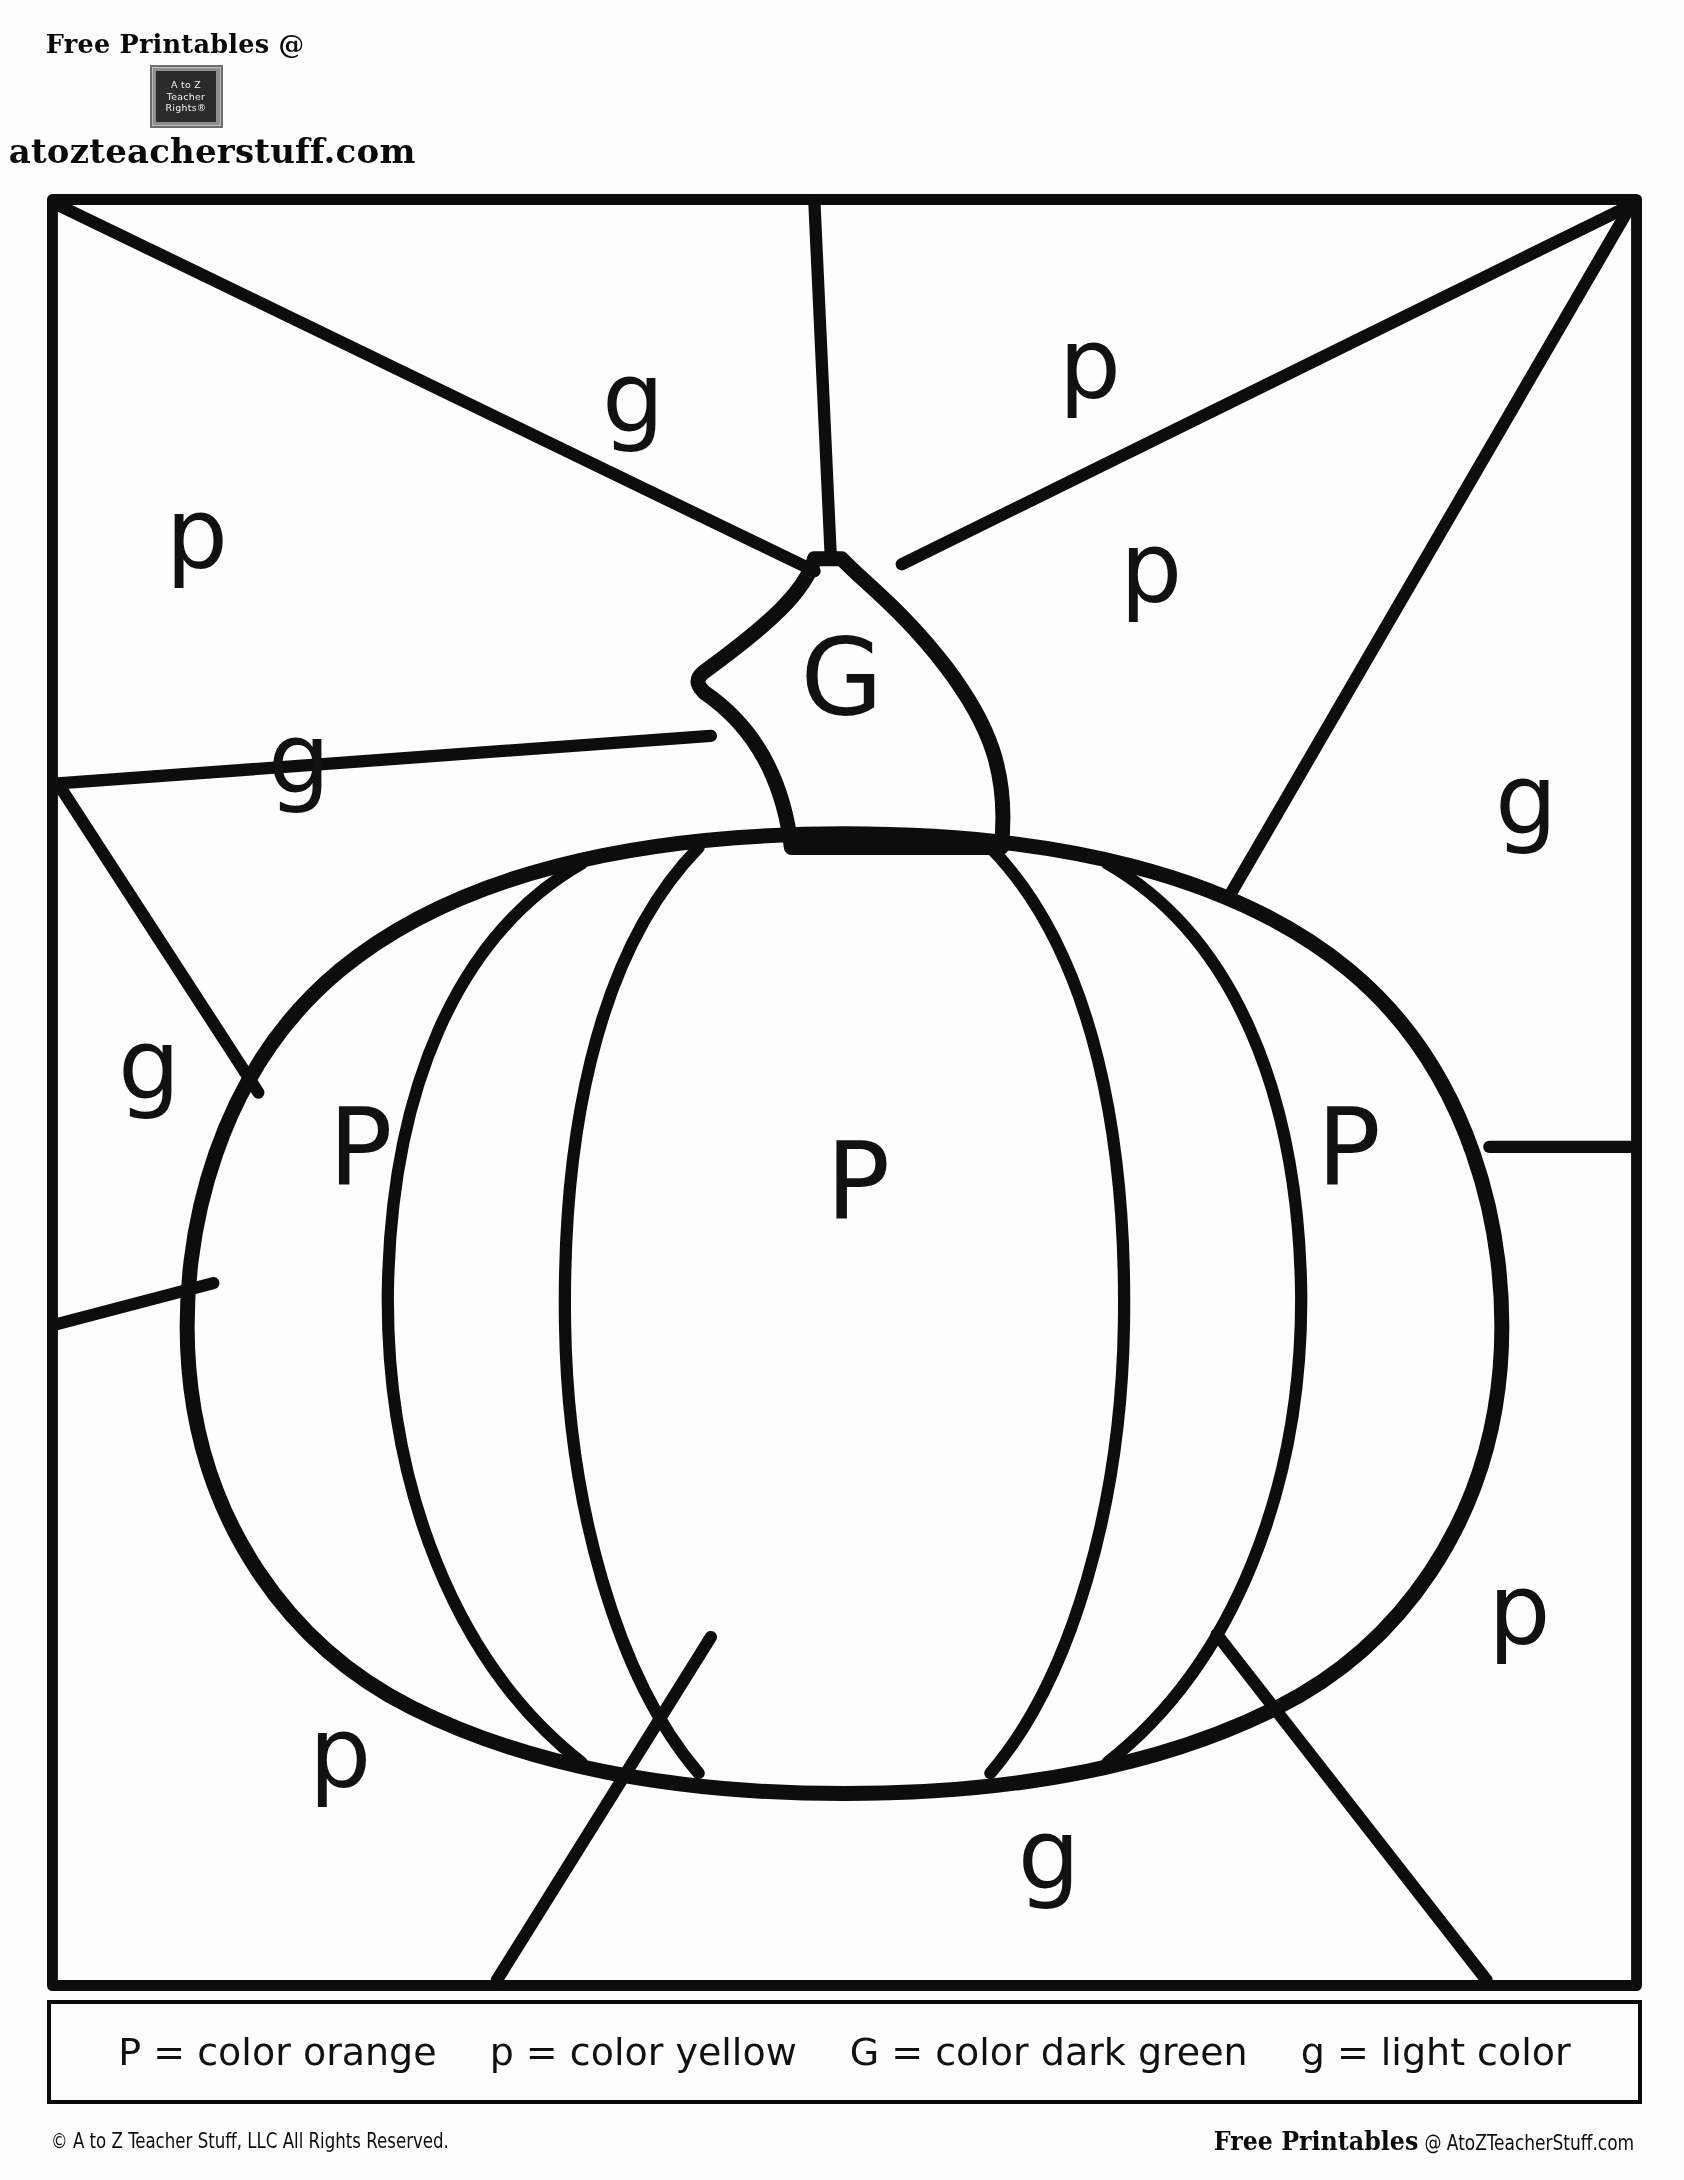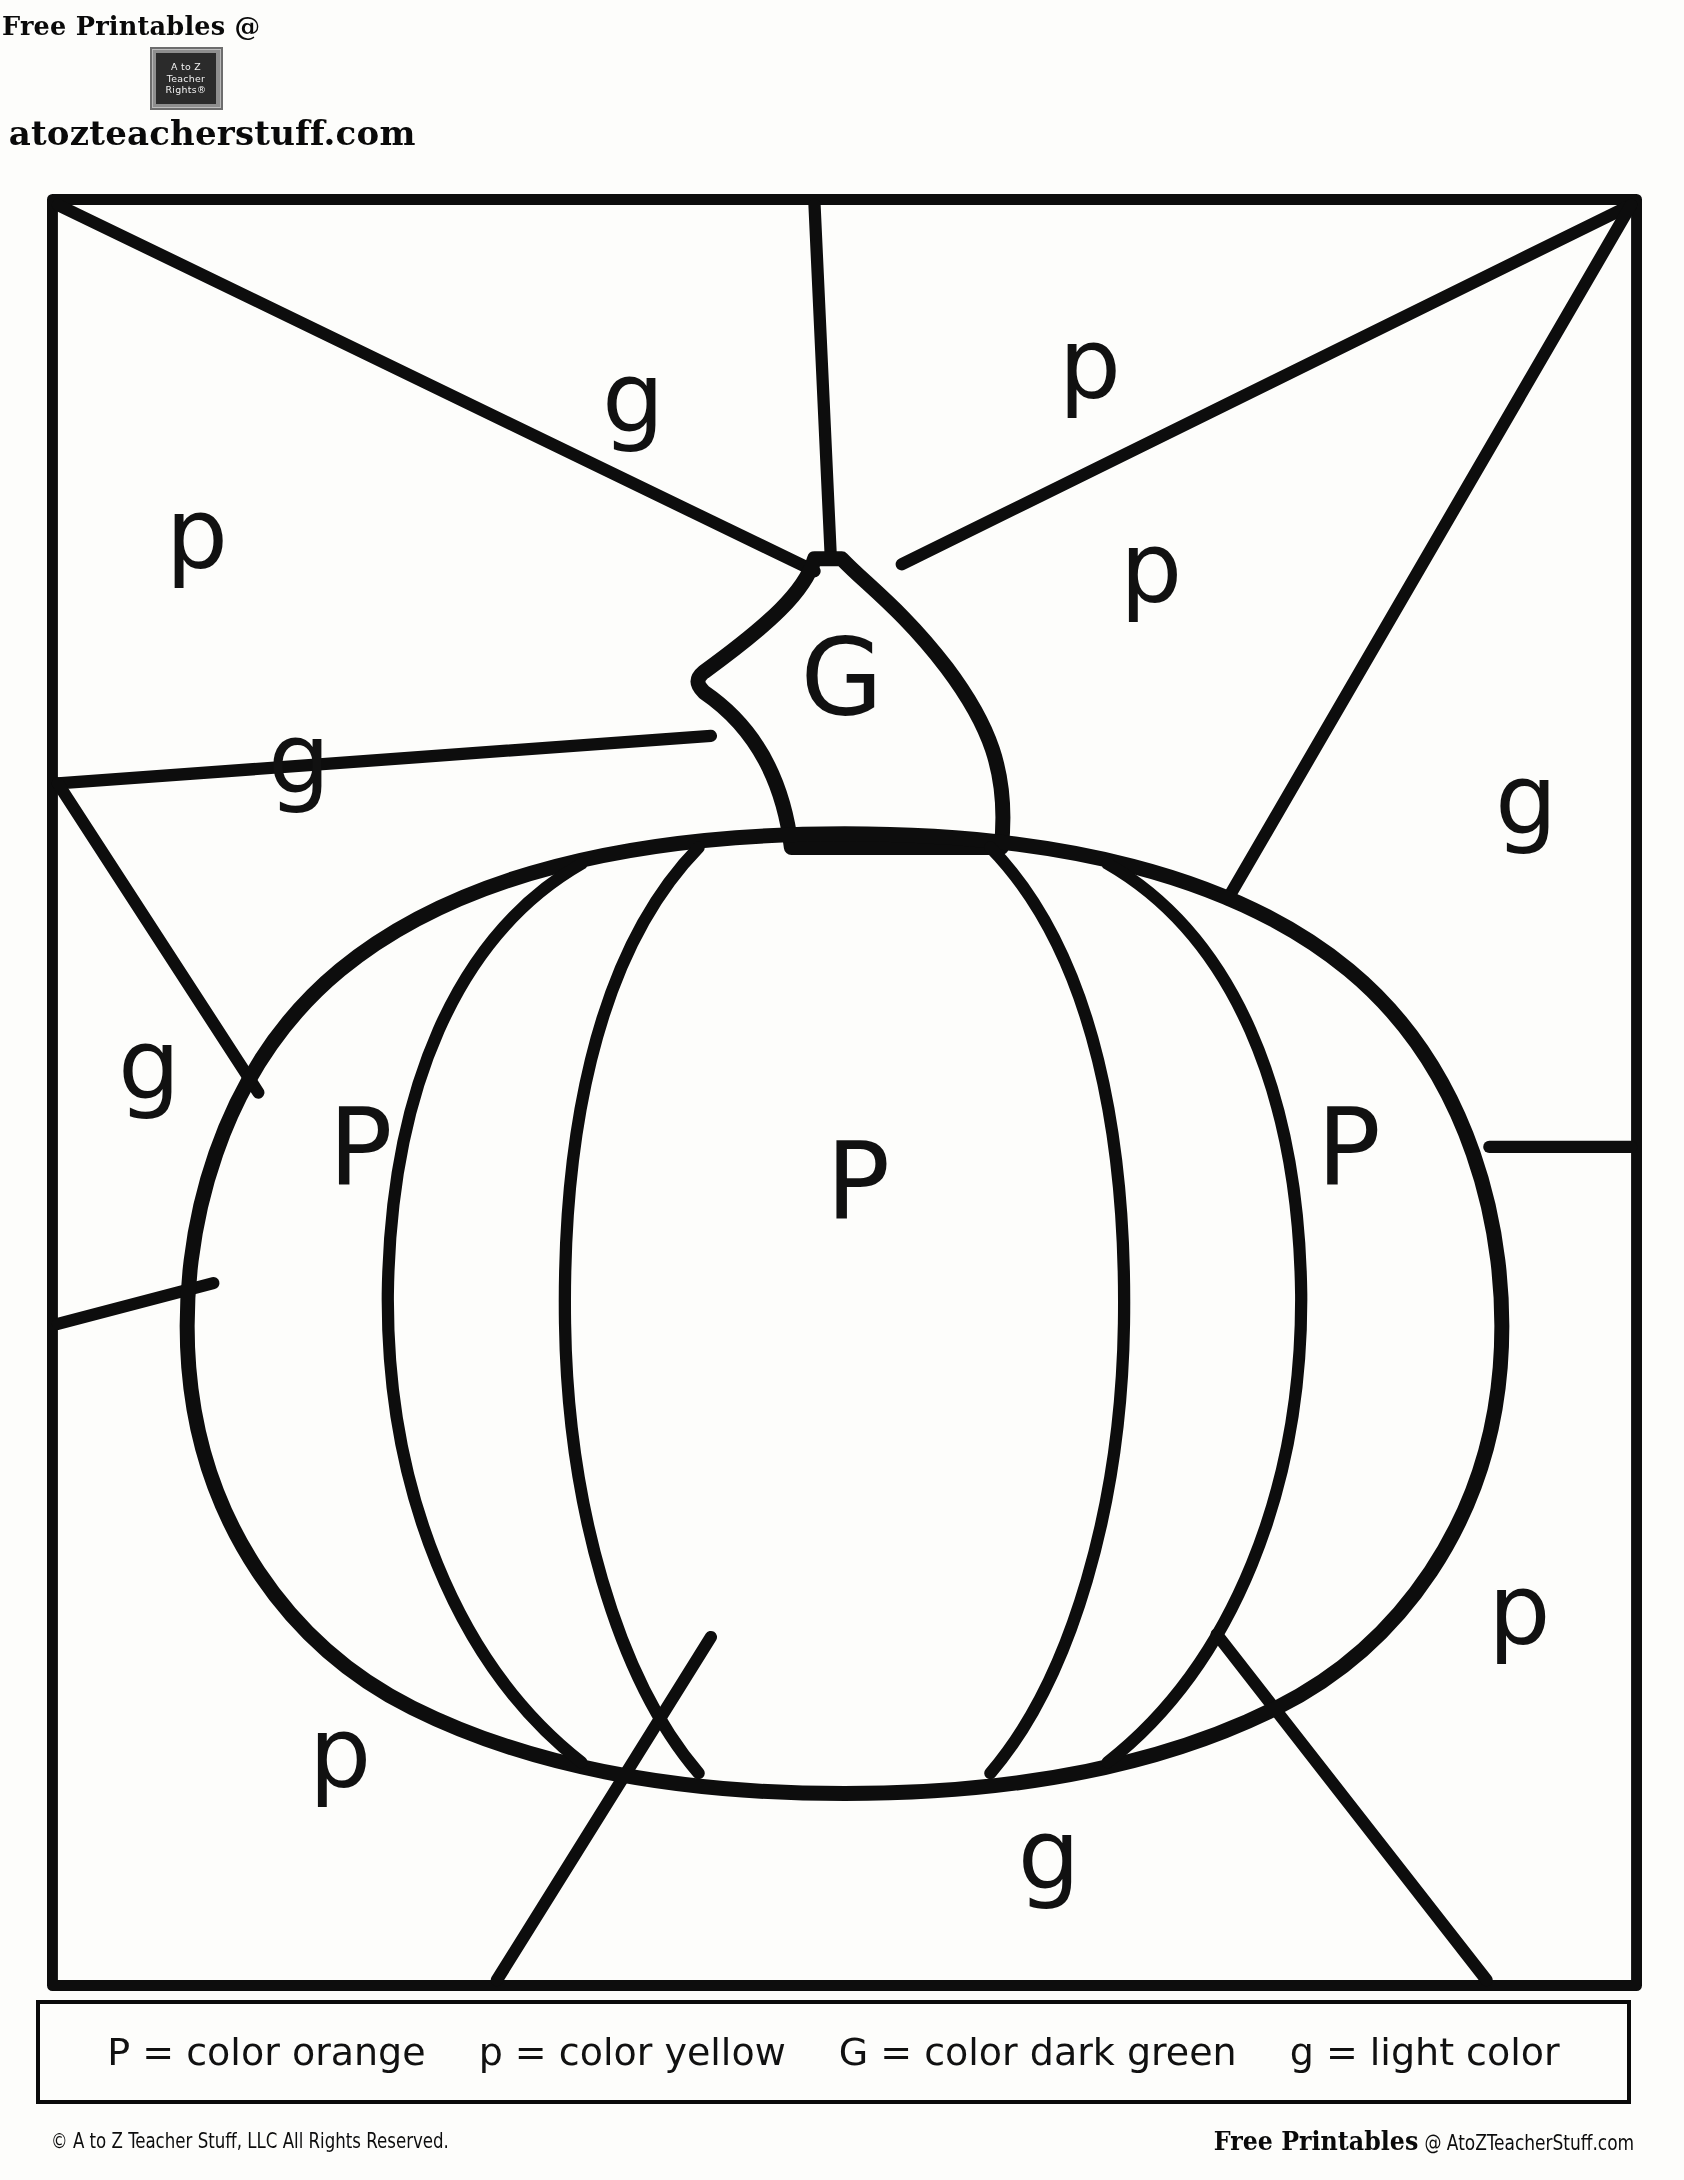--- a/index.html
+++ b/index.html
@@ -16,22 +16,23 @@
     width: 1685px;
     height: 2181px;
     background: #fdfdfb;
     overflow: hidden;
   }
 
   
   #header-block {
     position: absolute;
     left: 24px;
-    top: 12px;
+    top: 30px;
     width: 324px;
+    text-align: center;
   }
   .brand-line {
     font-family: "DejaVu Serif", serif;
     font-weight: bold;
     font-size: 25.6px;
     color: #0a0a0a;
     letter-spacing: 0.2px;
     line-height: 1.1;
     white-space: nowrap;
   }
@@ -89,21 +90,21 @@
     left: 47px;
     top: 194px;
     width: 1595px;
     height: 1797px;
   }
   #worksheet svg { display: block; width: 100%; height: 100%; }
 
   
   #legend-box {
     position: absolute;
-    left: 36px;
+    left: 47px;
     top: 2000px;
     width: 1595px;
     height: 104px;
     border: 4.3px solid #0a0a0a;
     box-sizing: border-box;
     display: flex;
     align-items: center;
     justify-content: center;
   }
   #legend-row {

